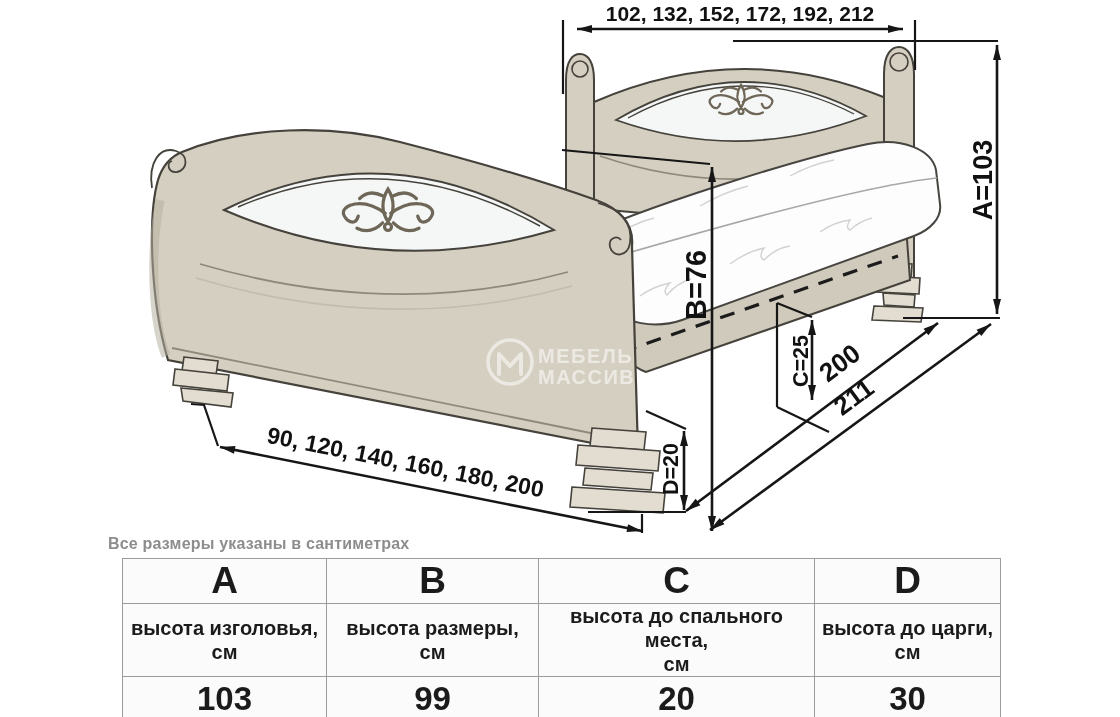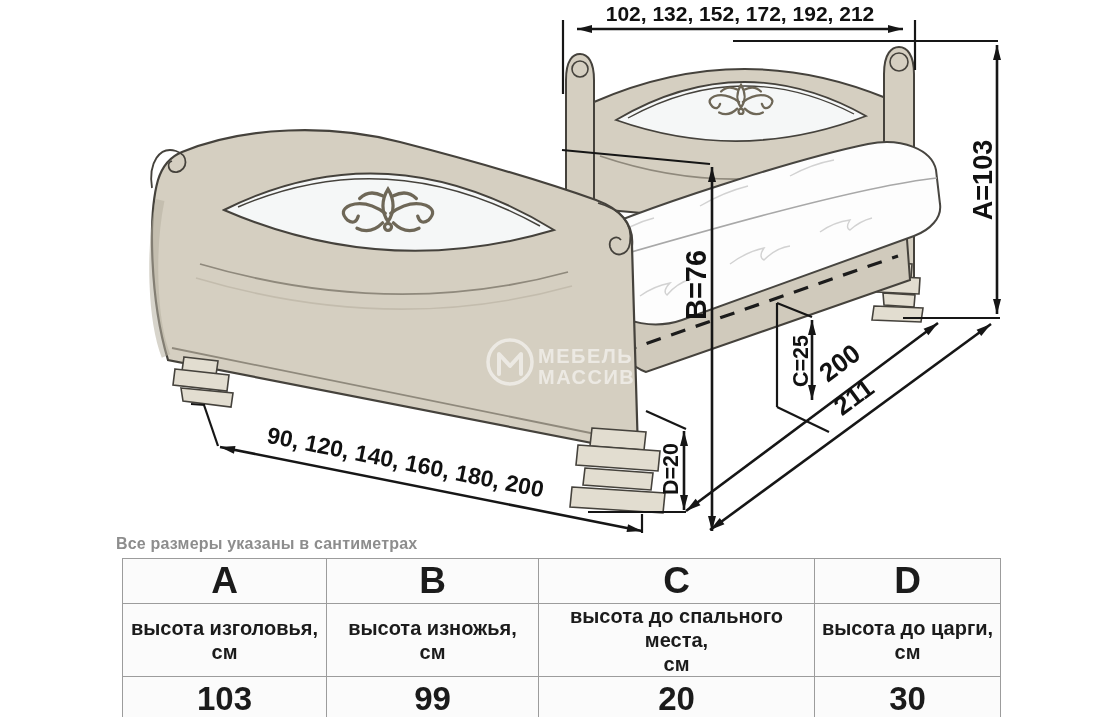--- a/index.html
+++ b/index.html
@@ -3,21 +3,21 @@
 <meta charset="utf-8">
 <style>
   html,body{margin:0;padding:0;background:#ffffff;}
   body{width:1120px;height:717px;position:relative;overflow:hidden;
        font-family:"Liberation Sans",sans-serif;}
   .stage{position:absolute;left:0;top:0;width:1120px;height:556px;}
   svg{display:block;}
   .dim{stroke:#161616;stroke-width:2.6;fill:none;}
   .ext{stroke:#161616;stroke-width:2.2;fill:none;}
   .dimlabel{font-family:"Liberation Sans",sans-serif;font-weight:bold;fill:#111;}
-  .note{position:absolute;left:116px;top:535px;font-size:16px;font-weight:bold;
+  .note{position:absolute;left:108px;top:535px;font-size:16px;font-weight:bold;
         color:#8d8d8d;letter-spacing:.2px;}
   .spec-table{position:absolute;left:122px;top:558px;width:878px;
               border-collapse:collapse;table-layout:fixed;background:#fbfbfb;}
   .spec-table td,.spec-table th{border:1px solid #9c9c9c;text-align:center;
               vertical-align:middle;color:#1b1b1b;padding:0;}
   .row-letter th{height:44px;font-size:37px;font-weight:bold;}
   .row-desc td{height:43px;font-size:20px;font-weight:bold;line-height:1.2;}
   .row-value td{height:43px;font-size:33px;font-weight:bold;}
 </style>
 </head>
@@ -177,21 +177,21 @@
   </colgroup>
   <tbody>
       <tr class="row-letter">
     <th>A</th>
     <th>B</th>
     <th>C</th>
     <th>D</th>
   </tr>
   <tr class="row-desc">
     <td><span>высота изголовья,</span><br><span>см</span></td>
-    <td><span>высота изножья,</span><br><span>см</span></td>
+    <td><span>высота размеры,</span><br><span>см</span></td>
     <td><span>высота до спального места,</span><br><span>см</span></td>
     <td><span>высота до царги,</span><br><span>см</span></td>
   </tr>
   <tr class="row-value">
     <td>103</td>
     <td>99</td>
     <td>20</td>
     <td>30</td>
   </tr>
 </tbody>

